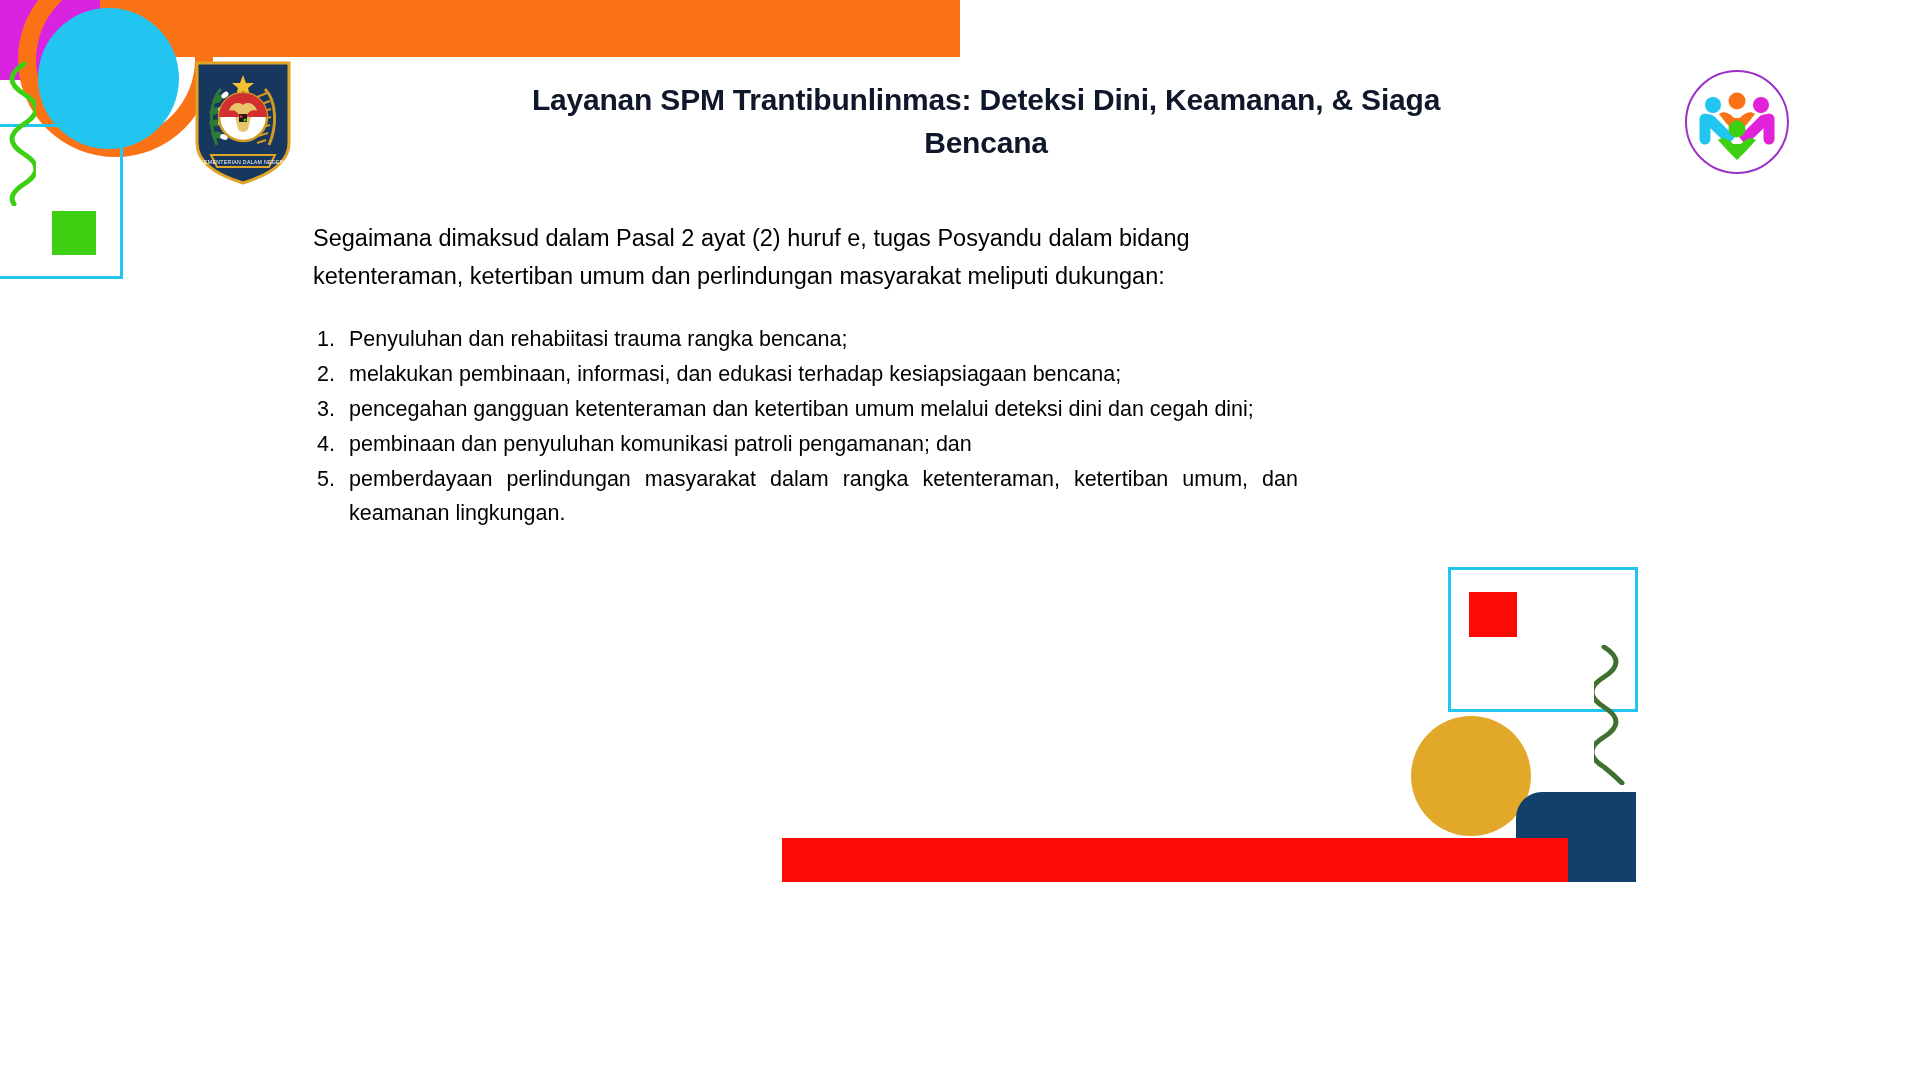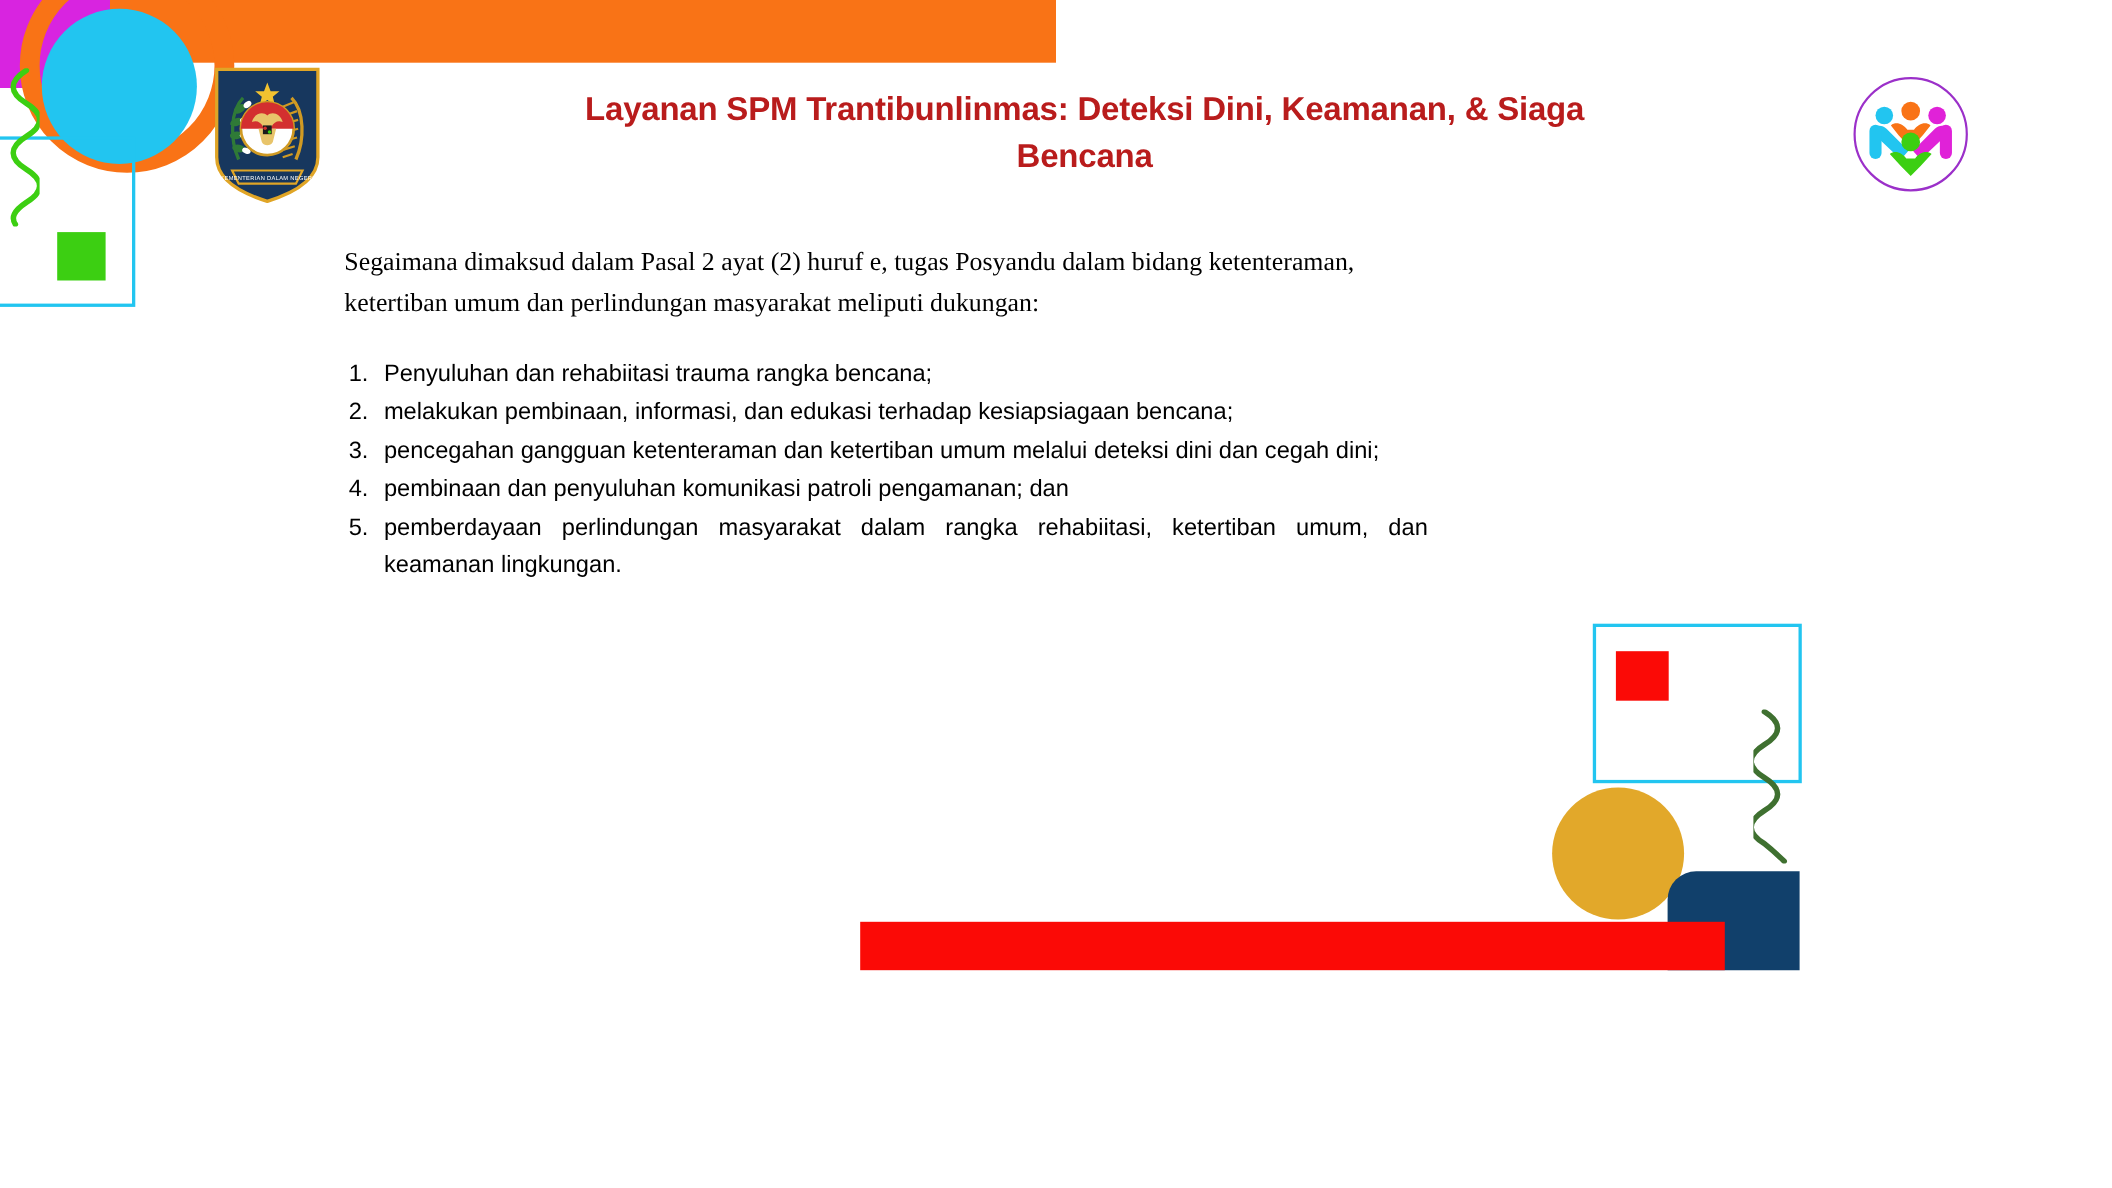--- a/index.html
+++ b/index.html
@@ -116,21 +116,21 @@
   .title-slot {
     flex: 1 1 auto;
     padding: 0 18px 0 10px;
     text-align: center;
   }
   .slide-title {
     font-size: 30px;
     font-weight: bold;
     line-height: 1.42;
     letter-spacing: -0.2px;
-    color: #b91c1c;
+    color: #0f172a;
     max-width: 1000px;
     margin: 16px auto;
   }
   .posyandu-slot {
     width: 130px;
     margin-right: 118px;
     flex: 0 0 auto;
     display: flex;
     align-items: center;
     justify-content: center;
@@ -140,21 +140,20 @@
   .body-wrap {
     position: absolute;
     left: 313px; top: 219px;
     width: 985px;
   }
   .lead {
     font-size: 23.5px;
     line-height: 1.62;
     color: #000000;
     margin: 0;
-    font-family: Liberation Serif, serif;
   }
   .task-list {
     margin: 28px 0 0 0;
     padding: 0;
     list-style: none;
     counter-reset: taskitem;
   }
   .task-item {
     position: relative;
     font-size: 21.5px;
@@ -267,15 +266,15 @@
 
 </div>
 
 <div class="body-wrap">
   <p class="lead">Segaimana dimaksud dalam Pasal 2 ayat (2) huruf e, tugas Posyandu dalam bidang  ketenteraman, ketertiban umum dan perlindungan masyarakat meliputi dukungan:</p>
   <ol class="task-list">
     <li class="task-item">Penyuluhan dan rehabiitasi trauma rangka bencana;</li>
     <li class="task-item">melakukan pembinaan, informasi, dan edukasi terhadap kesiapsiagaan bencana;</li>
     <li class="task-item">pencegahan gangguan ketenteraman dan ketertiban umum melalui deteksi dini dan cegah dini;</li>
     <li class="task-item">pembinaan dan penyuluhan komunikasi patroli pengamanan; dan</li>
-    <li class="task-item">pemberdayaan perlindungan masyarakat dalam rangka rehabiitasi, ketertiban umum, dan keamanan lingkungan.</li>
+    <li class="task-item">pemberdayaan perlindungan masyarakat dalam rangka ketenteraman, ketertiban umum, dan keamanan lingkungan.</li>
   </ol>
 </div>
 
 </body></html>

